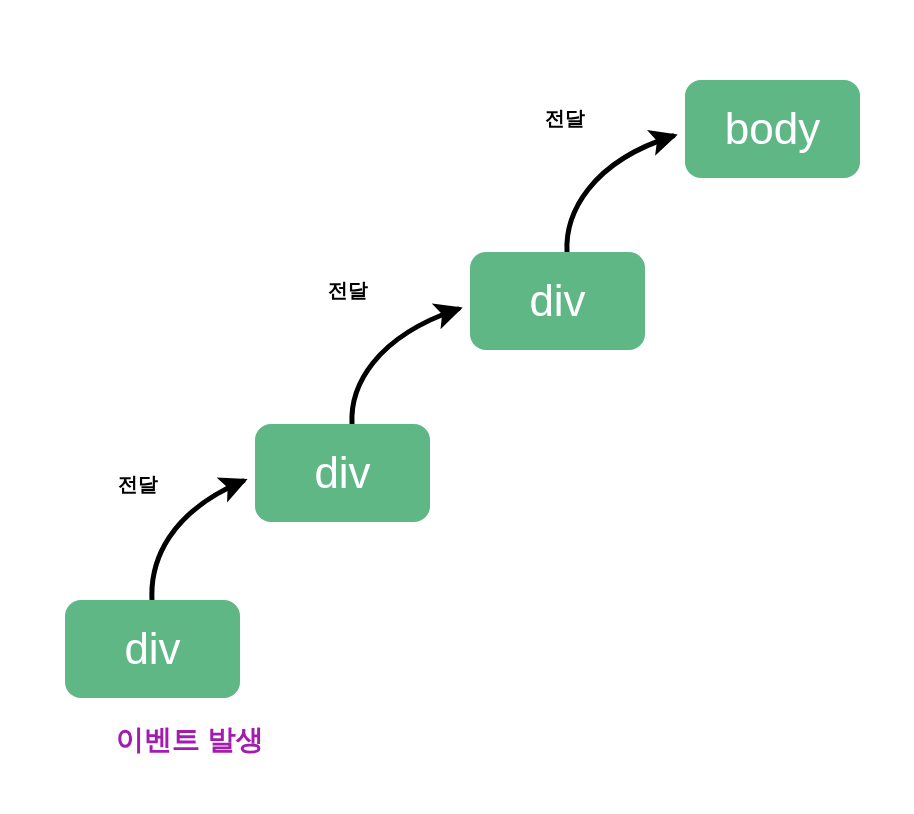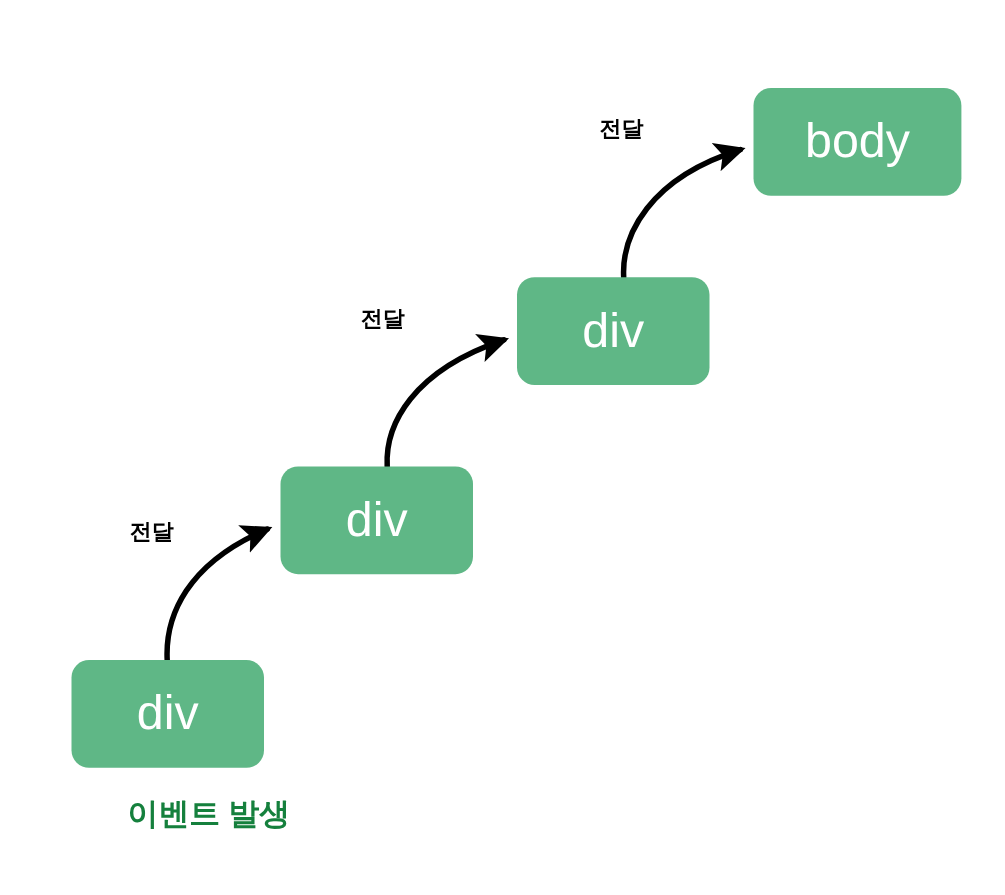--- a/index.html
+++ b/index.html
@@ -39,28 +39,28 @@
   .edge-label {
     position: absolute;
     color: #000000;
     font-size: 20px;
     font-weight: 700;
     line-height: 1;
     white-space: nowrap;
   }
   .caption-label {
     position: absolute;
-    color: #15803d;
+    color: #a21caf;
     font-size: 28px;
     font-weight: 700;
     line-height: 1;
     white-space: nowrap;
   }
   
-  #node-body  { left: 685px; top: 80px;  width: 189px; height: 98px; }
+  #node-body  { left: 685px; top: 80px;  width: 175px; height: 98px; }
   #node-div-2 { left: 470px; top: 252px; width: 175px; height: 98px; }
   #node-div-1 { left: 255px; top: 424px; width: 175px; height: 98px; }
   #node-div-0 { left: 65px;  top: 600px; width: 175px; height: 98px; }
   
   #edge-label-2 { left: 545px; top: 108px; }
   #edge-label-1 { left: 328px; top: 280px; }
   #edge-label-0 { left: 118px; top: 474px; }
   
   #caption-event { left: 116px; top: 726px; }
 </style>

